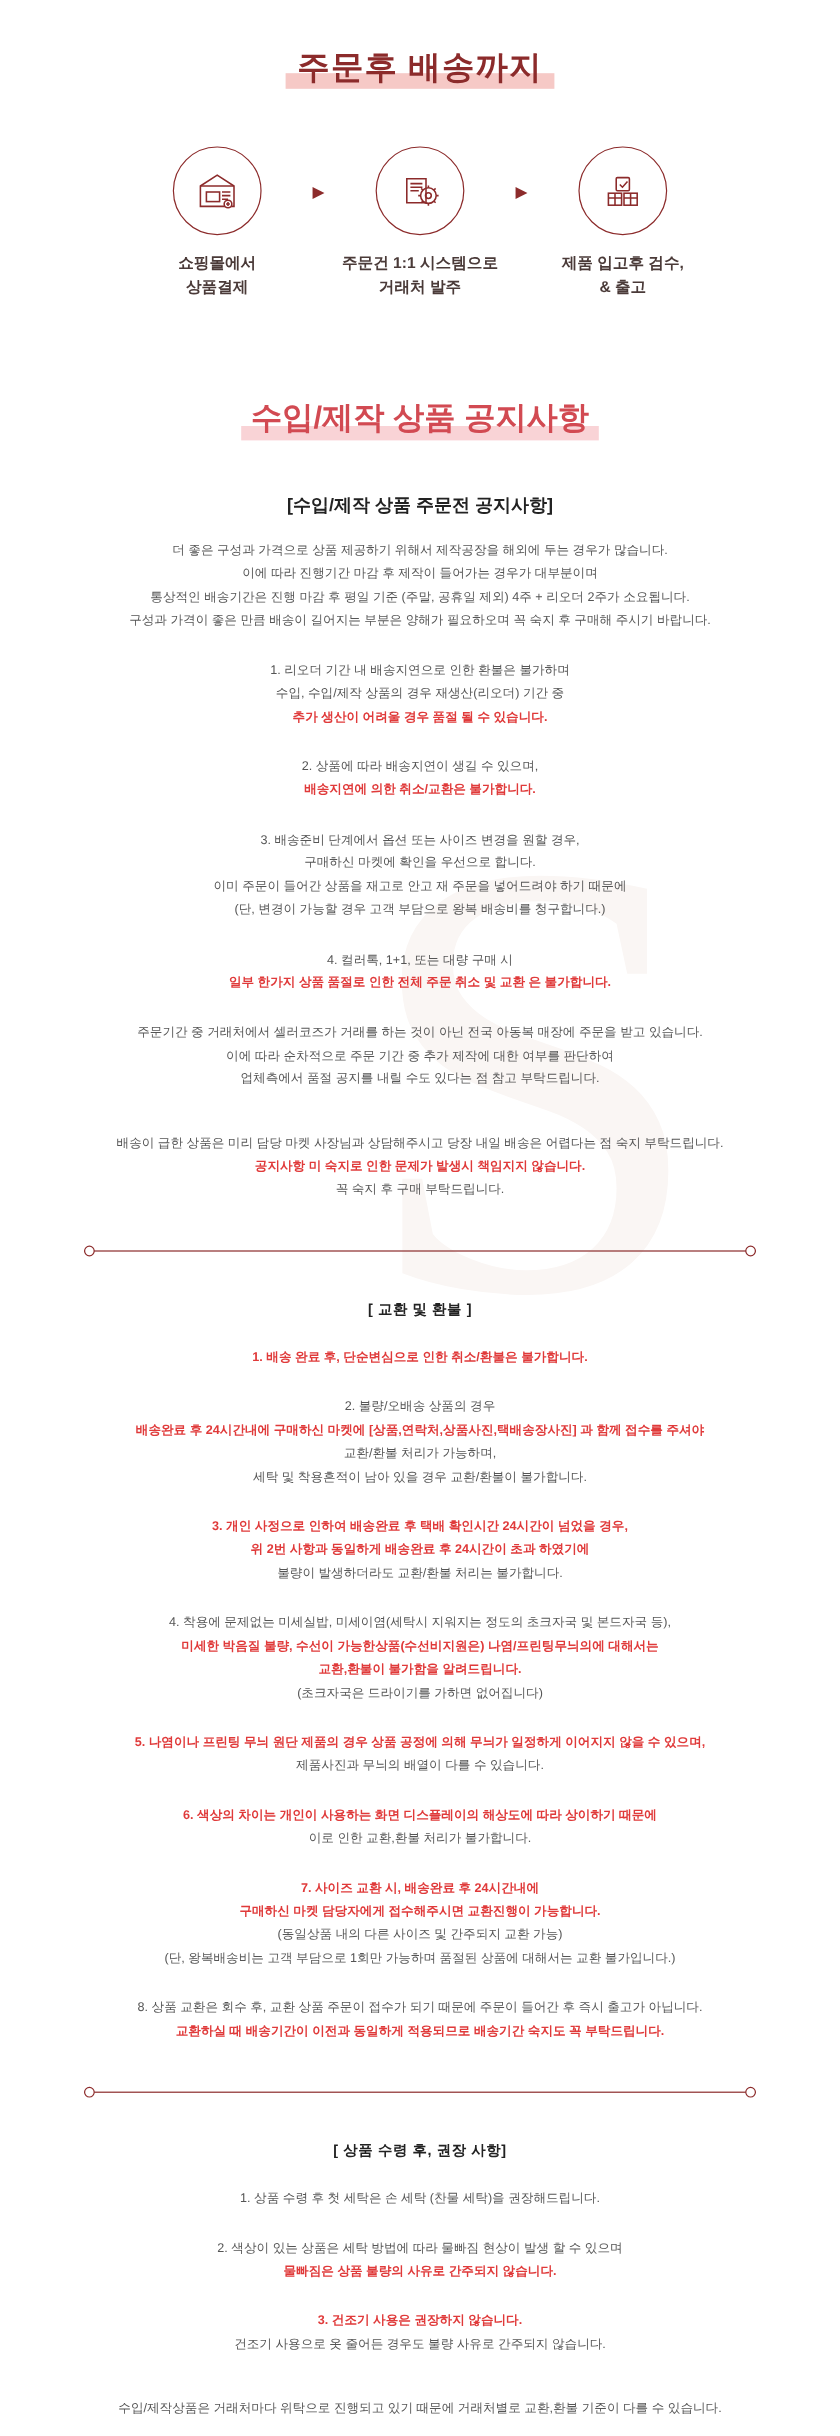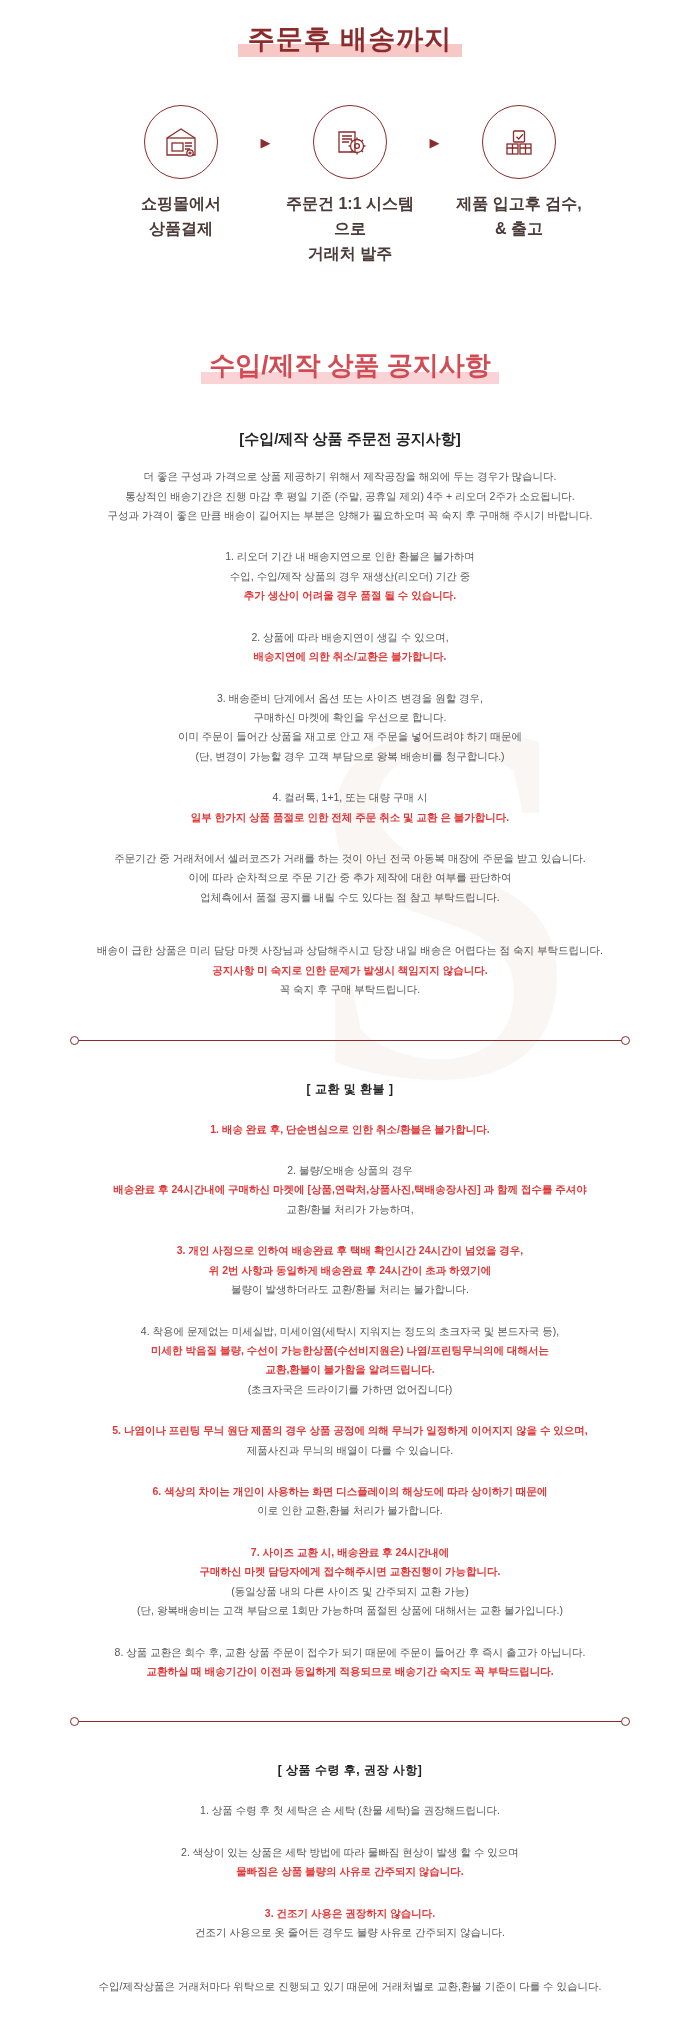--- a/index.html
+++ b/index.html
@@ -26,21 +26,21 @@
     color:#faf6f4;
     font-family:"Liberation Serif", serif;
     z-index:0;
     pointer-events:none;
     user-select:none;
   }
   .content { position:relative; z-index:1; }
 
   
   .top-title-wrap {
-    padding-top:19px;
+    padding-top:36px;
     text-align:center;
   }
   .top-title {
     display:inline-block;
     position:relative;
     font-size:27px;
     font-weight:bold;
     color:#8c2b2b;
     letter-spacing:1px;
     padding:2px 10px;
@@ -71,21 +71,21 @@
     margin:0 auto;
     border:1.5px solid #8c2b2b;
     border-radius:50%;
     display:flex;
     align-items:center;
     justify-content:center;
   }
   .circle svg { display:block; }
   .step-label {
     margin-top:13px;
-    font-size:16px;
+    font-size:13px;
     line-height:1.55;
     color:#4a3a38;
     font-weight:bold;
     white-space:pre-line;
   }
   .arrow {
     width:34px;
     height:74px;
     display:flex;
     align-items:center;
@@ -248,20 +248,21 @@
         <span class="hl"></span>
         <span>수입/제작 상품 공지사항</span>
       </div>
     </div>
 
     <div class="block lead">
       <div class="bold-head">[수입/제작 상품 주문전 공지사항]</div>
       <div class="gap-s"></div>
       <div id="notice-intro">
           <div>더 좋은 구성과 가격으로 상품 제공하기 위해서 제작공장을 해외에 두는 경우가 많습니다.</div>
+          <div>이에 따라 진행기간 마감 후 제작이 들어가는 경우가 대부분이며</div>
           <div>통상적인 배송기간은 진행 마감 후 평일 기준 (주말, 공휴일 제외) 4주 + 리오더 2주가 소요됩니다.</div>
           <div>구성과 가격이 좋은 만큼 배송이 길어지는 부분은 양해가 필요하오며 꼭 숙지 후 구매해 주시기 바랍니다.</div>
         </div>
       <div class="gap-m"></div>
       <div id="notice-items">
           <div>
             <div>1. 리오더 기간 내 배송지연으로 인한 환불은 불가하며</div>
             <div>수입, 수입/제작 상품의 경우 재생산(리오더) 기간 중</div>
             <div class="red">추가 생산이 어려울 경우 품절 될 수 있습니다.</div>
           </div>
@@ -308,20 +309,21 @@
       <div class="gap-m"></div>
       <div id="exchange-items">
           <div>
             <div class="red">1. 배송 완료 후, 단순변심으로 인한 취소/환불은 불가합니다.</div>
           </div>
           <div class="gap-m"></div>
           <div>
             <div>2. 불량/오배송 상품의 경우</div>
             <div class="red">배송완료 후 24시간내에 구매하신 마켓에 [상품,연락처,상품사진,택배송장사진] 과 함께 접수를 주셔야</div>
             <div>교환/환불 처리가 가능하며,</div>
+            <div>세탁 및 착용흔적이 남아 있을 경우 교환/환불이 불가합니다.</div>
           </div>
           <div class="gap-m"></div>
           <div>
             <div class="red">3. 개인 사정으로 인하여 배송완료 후 택배 확인시간 24시간이 넘었을 경우,</div>
             <div class="red">위 2번 사항과 동일하게 배송완료 후 24시간이 초과 하였기에</div>
             <div>불량이 발생하더라도 교환/환불 처리는 불가합니다.</div>
           </div>
           <div class="gap-m"></div>
           <div>
             <div>4. 착용에 문제없는 미세실밥, 미세이염(세탁시 지워지는 정도의 초크자국 및 본드자국 등),</div>

